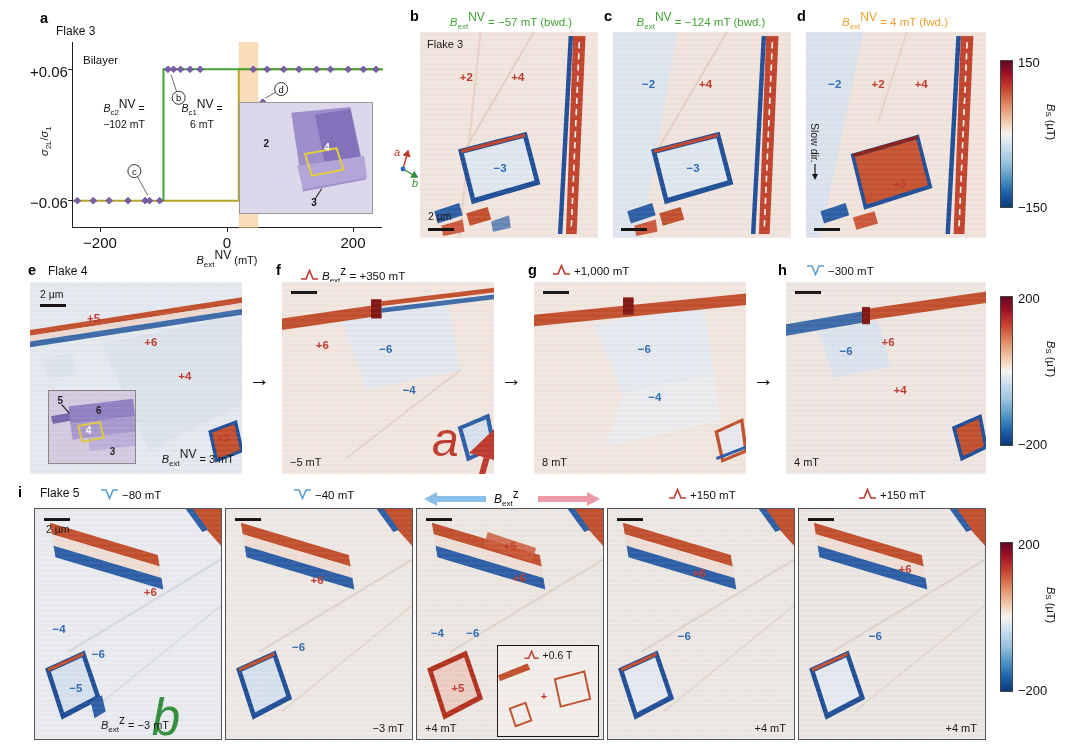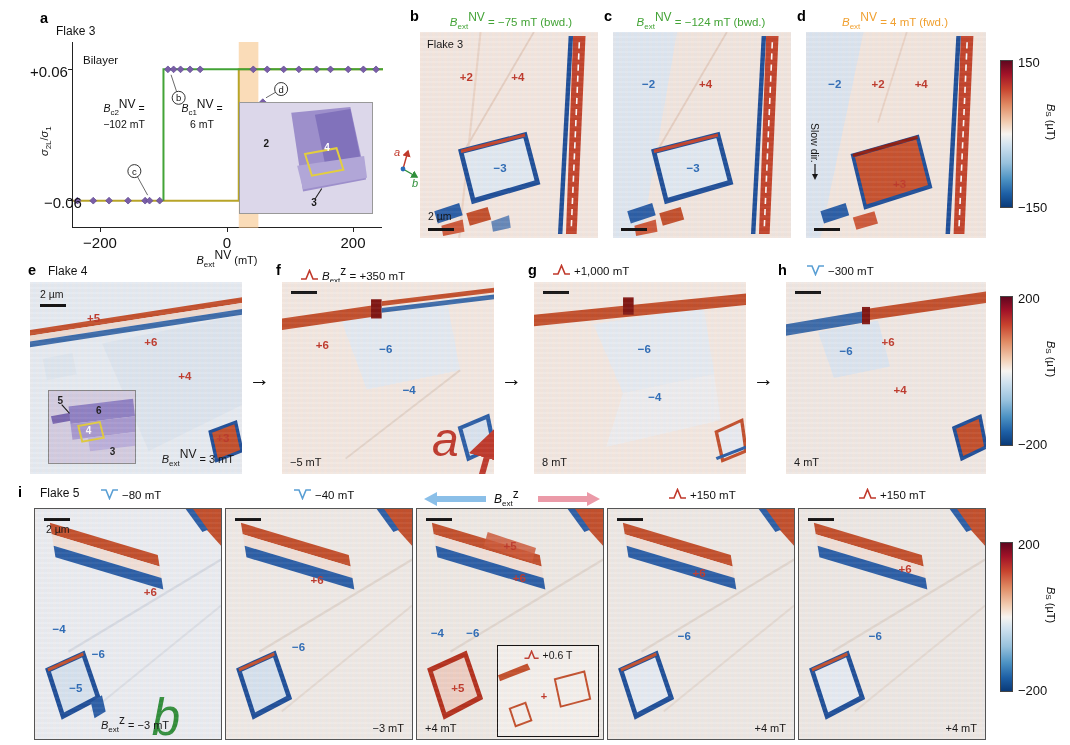--- a/index.html
+++ b/index.html
@@ -110,34 +110,34 @@
         <line x1="76" y1="98" x2="83" y2="87" stroke="#222" stroke-width="1.1"></line>
       </svg>
     <span class="rlabel" style="left: 20%; top: 36%; font-size: 10px; color: rgb(26, 26, 26);">2</span>
           <span class="rlabel" style="left: 66%; top: 40%; font-size: 10px; color: rgb(255, 255, 255);">4</span>
           <span class="rlabel" style="left: 56%; top: 90%; font-size: 10px; color: rgb(26, 26, 26);">3</span>
         </div>
   </div>
   <div class="tick" style="left:38px;top:61px;width:4px;height:1.2px"></div>
   <div class="tick" style="left:38px;top:192px;width:4px;height:1.2px"></div>
   <span class="axlabel" style="left:0;top:55px;width:36px;text-align:right">+0.06</span>
-  <span class="axlabel" style="left:14px;top:186px;width:36px;text-align:right">−0.06</span>
+  <span class="axlabel" style="left:0;top:186px;width:36px;text-align:right">−0.06</span>
   <div class="tick" style="left:70px;top:220px;width:1.2px;height:4px"></div>
   <div class="tick" style="left:197px;top:220px;width:1.2px;height:4px"></div>
   <div class="tick" style="left:323px;top:220px;width:1.2px;height:4px"></div>
   <span class="axlabel" style="left:50px;top:226px;width:40px;text-align:center">−200</span>
   <span class="axlabel" style="left:177px;top:226px;width:40px;text-align:center">0</span>
   <span class="axlabel" style="left:303px;top:226px;width:40px;text-align:center">200</span>
   <div class="axlabel" style="left:152px;top:240px;width:90px;text-align:center;font-size:11px"><i>B</i><sub>ext</sub><sup>NV</sup><span> (mT)</span></div>
   <div class="axlabel" style="left:8px;top:148px;transform:rotate(-90deg);transform-origin:left top;font-size:11px"><i>σ</i><sub>2L</sub><span>/</span><i>σ</i><sub>1</sub></div>
 </div>
 
 <span class="plabel" style="left:410px;top:8px">b</span>
 <div class="ptitle green" style="left:422px;top:10px;width:178px">
-  <i>B</i><sub>ext</sub><sup>NV</sup><span> = −75 mT (bwd.)</span>
+  <i>B</i><sub>ext</sub><sup>NV</sup><span> = −57 mT (bwd.)</span>
 </div>
 <div class="mimg" style="left:420px;top:32px;width:178px;height:206px">
   <svg viewBox="0 0 100 100" preserveAspectRatio="none">
     <rect width="100" height="100" fill="#f6ebe4"></rect>
     <line x1="34" y1="0" x2="22" y2="100" stroke="#edd8ca" stroke-width="1.2"></line>
     <line x1="64" y1="0" x2="26" y2="56" stroke="#e8d2c4" stroke-width="1"></line>
     <polygon points="86,2 93,2 88,98 82,98" fill="#c4432a"></polygon>
     <polygon points="83.5,2 86,2 80,98 77.5,98" fill="#1d4f9a"></polygon>
     <line x1="89.5" y1="5" x2="85" y2="95" stroke="#fff" stroke-width="0.9" stroke-dasharray="3,2.4"></line>
     <polygon points="23,58 59,50 66,73 30,82" fill="#e4edf5" stroke="#1d4f9a" stroke-width="2.6"></polygon>

